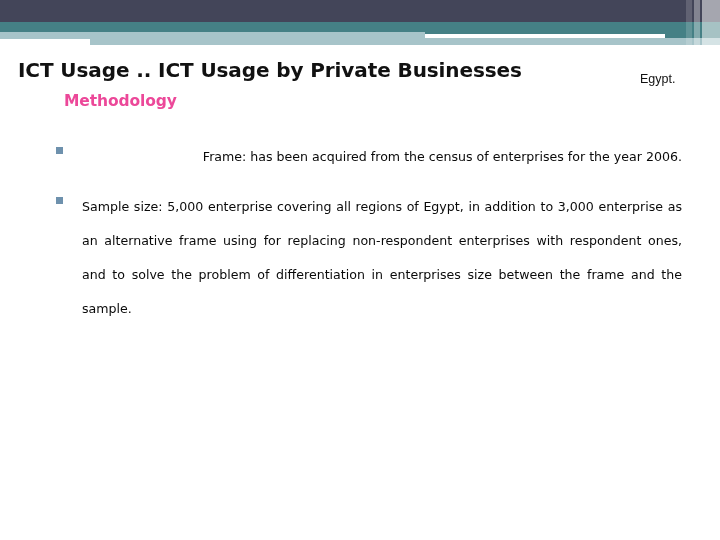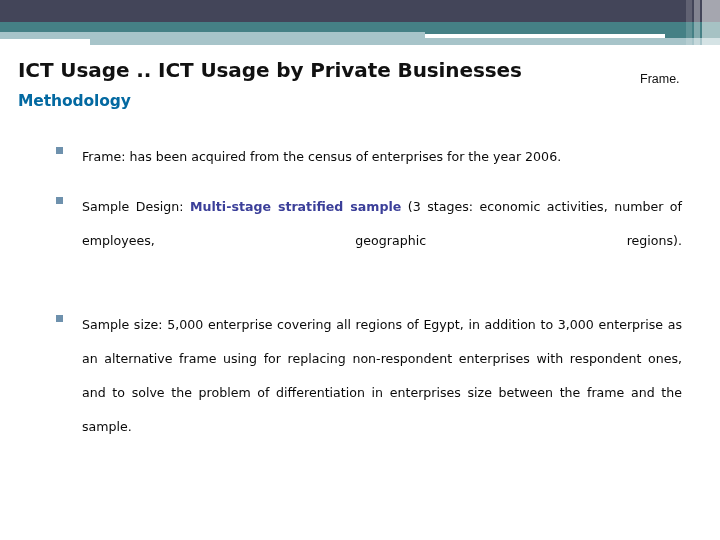--- a/index.html
+++ b/index.html
@@ -134,21 +134,21 @@
     line-height: 34px;
     color: #0a0a0a;
     text-align: justify;
     text-justify: inter-word;
   }
   .bullet-text .emph {
     color: #3b3f99;
     font-weight: bold;
   }
   
-  .b1 .bullet-text { text-align: left; }
+  .b1 .bullet-text { text-align: right; }
   
   .b3 .bullet-text { text-align: justify; }
   .b3 .bullet-text::after {
     content: "";
     display: inline-block;
     width: 100%;
   }
   .b2 .bullet-text::after {
     content: "";
     display: inline-block;
@@ -167,34 +167,30 @@
   <div class="band-lightblue-low"></div>
   <div class="band-white-strip"></div>
   <div class="band-lightblue-right"></div>
   <div class="vstripe vs1"></div>
   <div class="vstripe vs2"></div>
   <div class="vstripe vs3"></div>
 </div>
 
 <div class="title-main">ICT Usage  .. ICT Usage by Private Businesses</div>
 
-<div class="title-sub" style="color: #0369a1;">Methodology</div>
+<div class="title-sub" style="color: #ec4899; margin-left: 46px;">Methodology</div>
 
-<div class="cont-label">Frame.</div>
+<div class="cont-label">Egypt.</div>
 
 <div class="body-area">
 
   <div class="bullet-row b1">
     <span class="bullet-marker" style="background: rgb(110, 145, 173);"></span>
     <div class="bullet-text"><span>Frame: has been acquired from the census of enterprises for the year 2006.</span></div>
   </div>
 
-  <div class="bullet-row b2">
-    <span class="bullet-marker" style="background: rgb(110, 145, 173);"></span>
-    <div class="bullet-text"><span>Sample Design: </span><span class="emph" style="color: rgb(59, 63, 153);">Multi-stage stratified sample</span><span> (3 stages: economic activities, number of employees, geographic regions).</span></div>
-  </div>
 
   <div class="bullet-row b3">
     <span class="bullet-marker" style="background: rgb(110, 145, 173);"></span>
     <div class="bullet-text"><span>Sample size: 5,000 enterprise covering all regions of Egypt, in addition to 3,000 enterprise as an alternative frame using for replacing non-respondent enterprises with respondent ones, and to solve the problem of differentiation in enterprises size between the frame and the sample.</span></div>
   </div>
 
 </div>
 
 </body></html>

